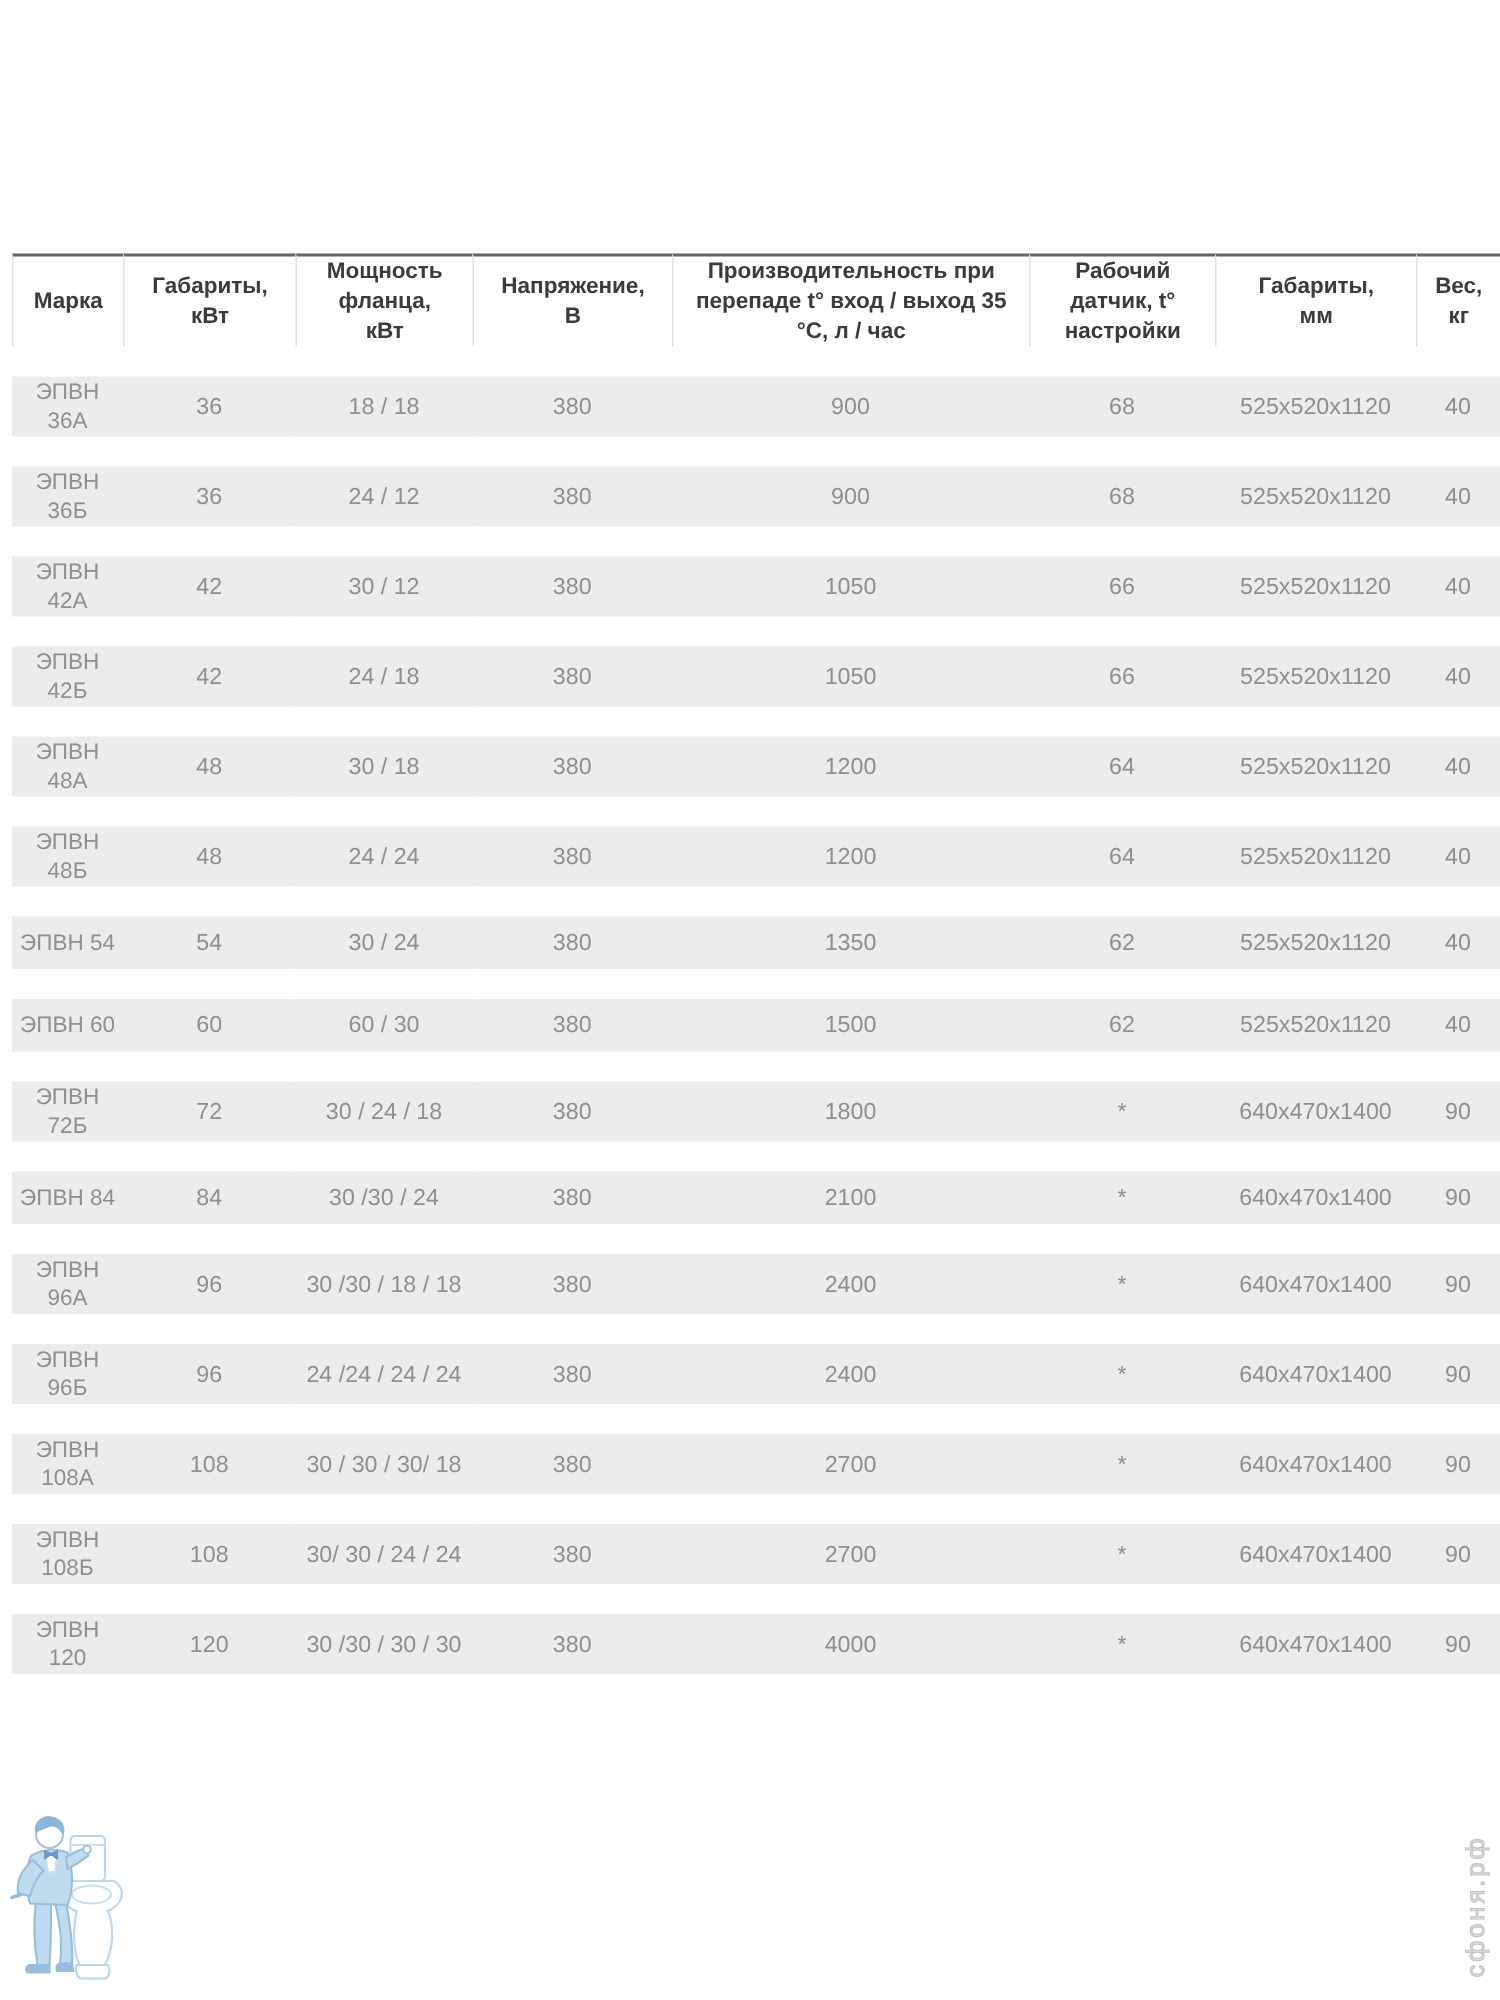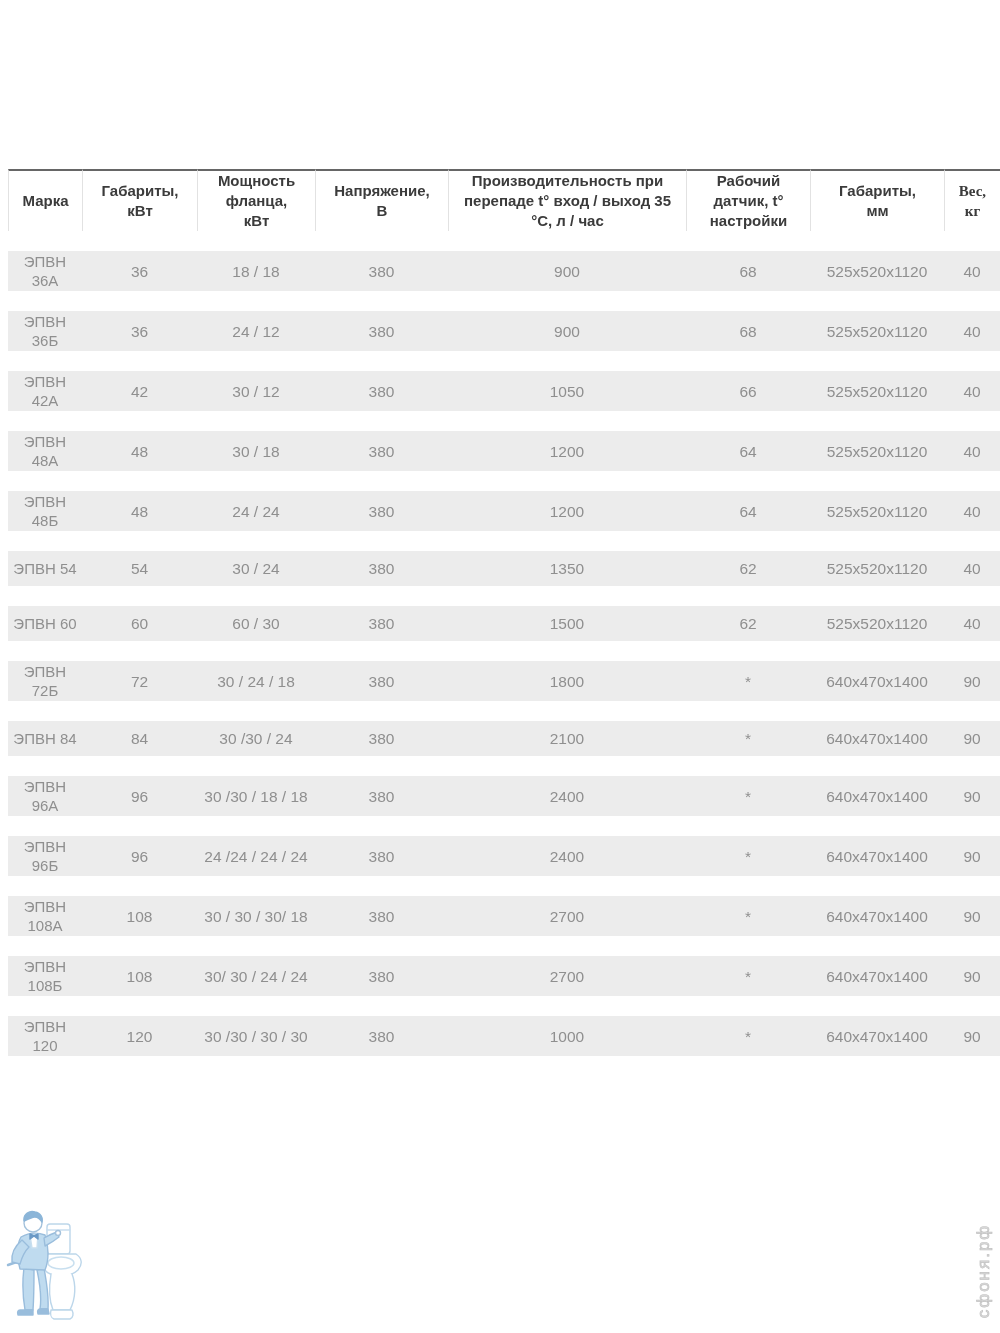--- a/index.html
+++ b/index.html
@@ -30,21 +30,21 @@
     height: 60px;
     vertical-align: middle;
     text-align: center;
     font-size: 15px;
     font-weight: bold;
     color: #3b3b3b;
     line-height: 20px;
     padding: 0 2px;
     white-space: pre-line;
   }
-  table.spec thead th:last-child { border-right: none; font-family: Liberation Serif, serif; }
+  table.spec thead th:last-child { border-right: none; }
   table.spec tbody td {
     background: #ececec;
     color: #8f8f8f;
     font-size: 15.5px;
     height: 33px;
     text-align: center;
     vertical-align: middle;
     padding: 1px 2px;
     white-space: pre-line;
     line-height: 19px;
@@ -134,20 +134,30 @@
             <td>ЭПВН 42А</td>
             <td>42</td>
             <td>30 / 12</td>
             <td>380</td>
             <td>1050</td>
             <td>66</td>
             <td>525x520x1120</td>
             <td>40</td>
           </tr>
           <tr>
+            <td>ЭПВН 42Б</td>
+            <td>42</td>
+            <td>24 / 18</td>
+            <td>380</td>
+            <td>1050</td>
+            <td>66</td>
+            <td>525x520x1120</td>
+            <td>40</td>
+          </tr>
+          <tr>
             <td>ЭПВН 48А</td>
             <td>48</td>
             <td>30 / 18</td>
             <td>380</td>
             <td>1200</td>
             <td>64</td>
             <td>525x520x1120</td>
             <td>40</td>
           </tr>
           <tr>
@@ -240,21 +250,21 @@
             <td>2700</td>
             <td>*</td>
             <td>640x470x1400</td>
             <td>90</td>
           </tr>
           <tr>
             <td>ЭПВН 120</td>
             <td>120</td>
             <td>30 /30 / 30 / 30</td>
             <td>380</td>
-            <td>1000</td>
+            <td>4000</td>
             <td>*</td>
             <td>640x470x1400</td>
             <td>90</td>
           </tr>
         </tbody>
     </table>
   </div>
 
   <svg class="mascot" viewBox="0 0 86 120" aria-hidden="true">
     <g stroke="#a5c8e4" stroke-width="1.4" fill="none" stroke-linecap="round" stroke-linejoin="round">

